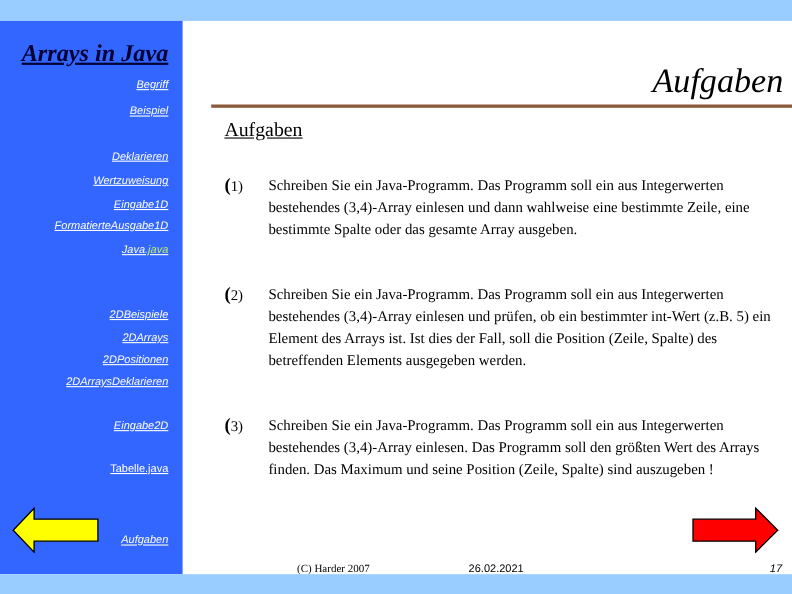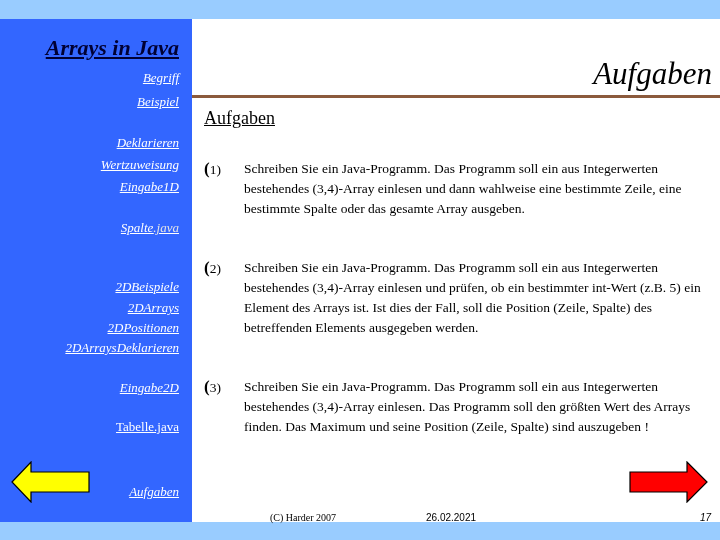--- a/index.html
+++ b/index.html
@@ -3,33 +3,33 @@
 <meta charset="utf-8">
 <style>
   html, body { margin:0; padding:0; }
   body {
     width:720px; height:540px; position:relative; overflow:hidden;
     background:#ffffff;
     font-family:"Liberation Serif", serif;
   }
   .top-strip { position:absolute; left:0; top:0; width:720px; height:19px; background:#99ccff; }
   .bottom-strip { position:absolute; left:0; top:522px; width:720px; height:18px; background:#99ccff; }
-  .sidebar { position:absolute; left:0; top:19px; width:192px; height:503px; background:#3366ff; }
+  .sidebar { position:absolute; left:0; top:19px; width:166px; height:503px; background:#3366ff; }
   .side-title {
     position:absolute; right:13px; top:16px;
     font-family:"Liberation Serif", serif; font-weight:bold; font-style:italic;
     font-size:22px; color:#000033; text-decoration:underline; white-space:nowrap;
   }
   .side-link {
     position:absolute; right:13px;
-    font-family:Liberation Serif, serif; font-style:italic; font-size:13px;
+    font-family:Liberation Sans, sans-serif; font-style:italic; font-size:10px;
     color:#ffffff; text-decoration:underline; white-space:nowrap; line-height:15px;
     cursor:pointer;
   }
-  .side-link .dark { color:#e5e5e5;text-align:center; }
+  .side-link .dark { color:#bef264;text-align:center; }
   .side-link.plain { font-style:normal;margin-left:25px; }
 
   .nav-arrow { position:absolute; cursor:pointer; }
 
   .header-title {
     position:absolute; right:8px; top:56px;
     font-family:"Liberation Serif", serif; font-style:italic; font-size:31px; color:#000000;
     white-space:nowrap;
   }
   .divider { position:absolute; left:192px; top:95px; width:528px; height:3px; background:#8b5a3c; }
@@ -56,21 +56,22 @@
 <div class="top-strip"></div>
 
 <div class="sidebar">
   <div class="side-title">Arrays in Java</div>
 
   <a class="side-link" style="top:51px"><span>Begriff</span></a>
   <a class="side-link" style="top:75px"><span>Beispiel</span></a>
   <a class="side-link" style="top:116px"><span>Deklarieren</span></a>
   <a class="side-link" style="top:138px"><span>Wertzuweisung</span></a>
   <a class="side-link" style="top:160px"><span>Eingabe1D</span></a>
-  <a class="side-link" style="top:201px"><span>Spalte</span><span class="dark">.java</span></a>
+  <a class="side-link" style="top:179px"><span>FormatierteAusgabe1D</span></a>
+  <a class="side-link" style="top:201px"><span>Java</span><span class="dark">.java</span></a>
 
   <a class="side-link" style="top:260px"><span>2DBeispiele</span></a>
   <a class="side-link" style="top:281px"><span>2DArrays</span></a>
   <a class="side-link" style="top:301px"><span>2DPositionen</span></a>
   <a class="side-link" style="top:321px"><span>2DArraysDeklarieren</span></a>
   <a class="side-link" style="top:361px"><span>Eingabe2D</span></a>
   <a class="side-link plain" style="top:400px"><span>Tabelle.java</span></a>
 
   <a class="side-link" style="top:465px"><span>Aufgaben</span></a>
 </div>

